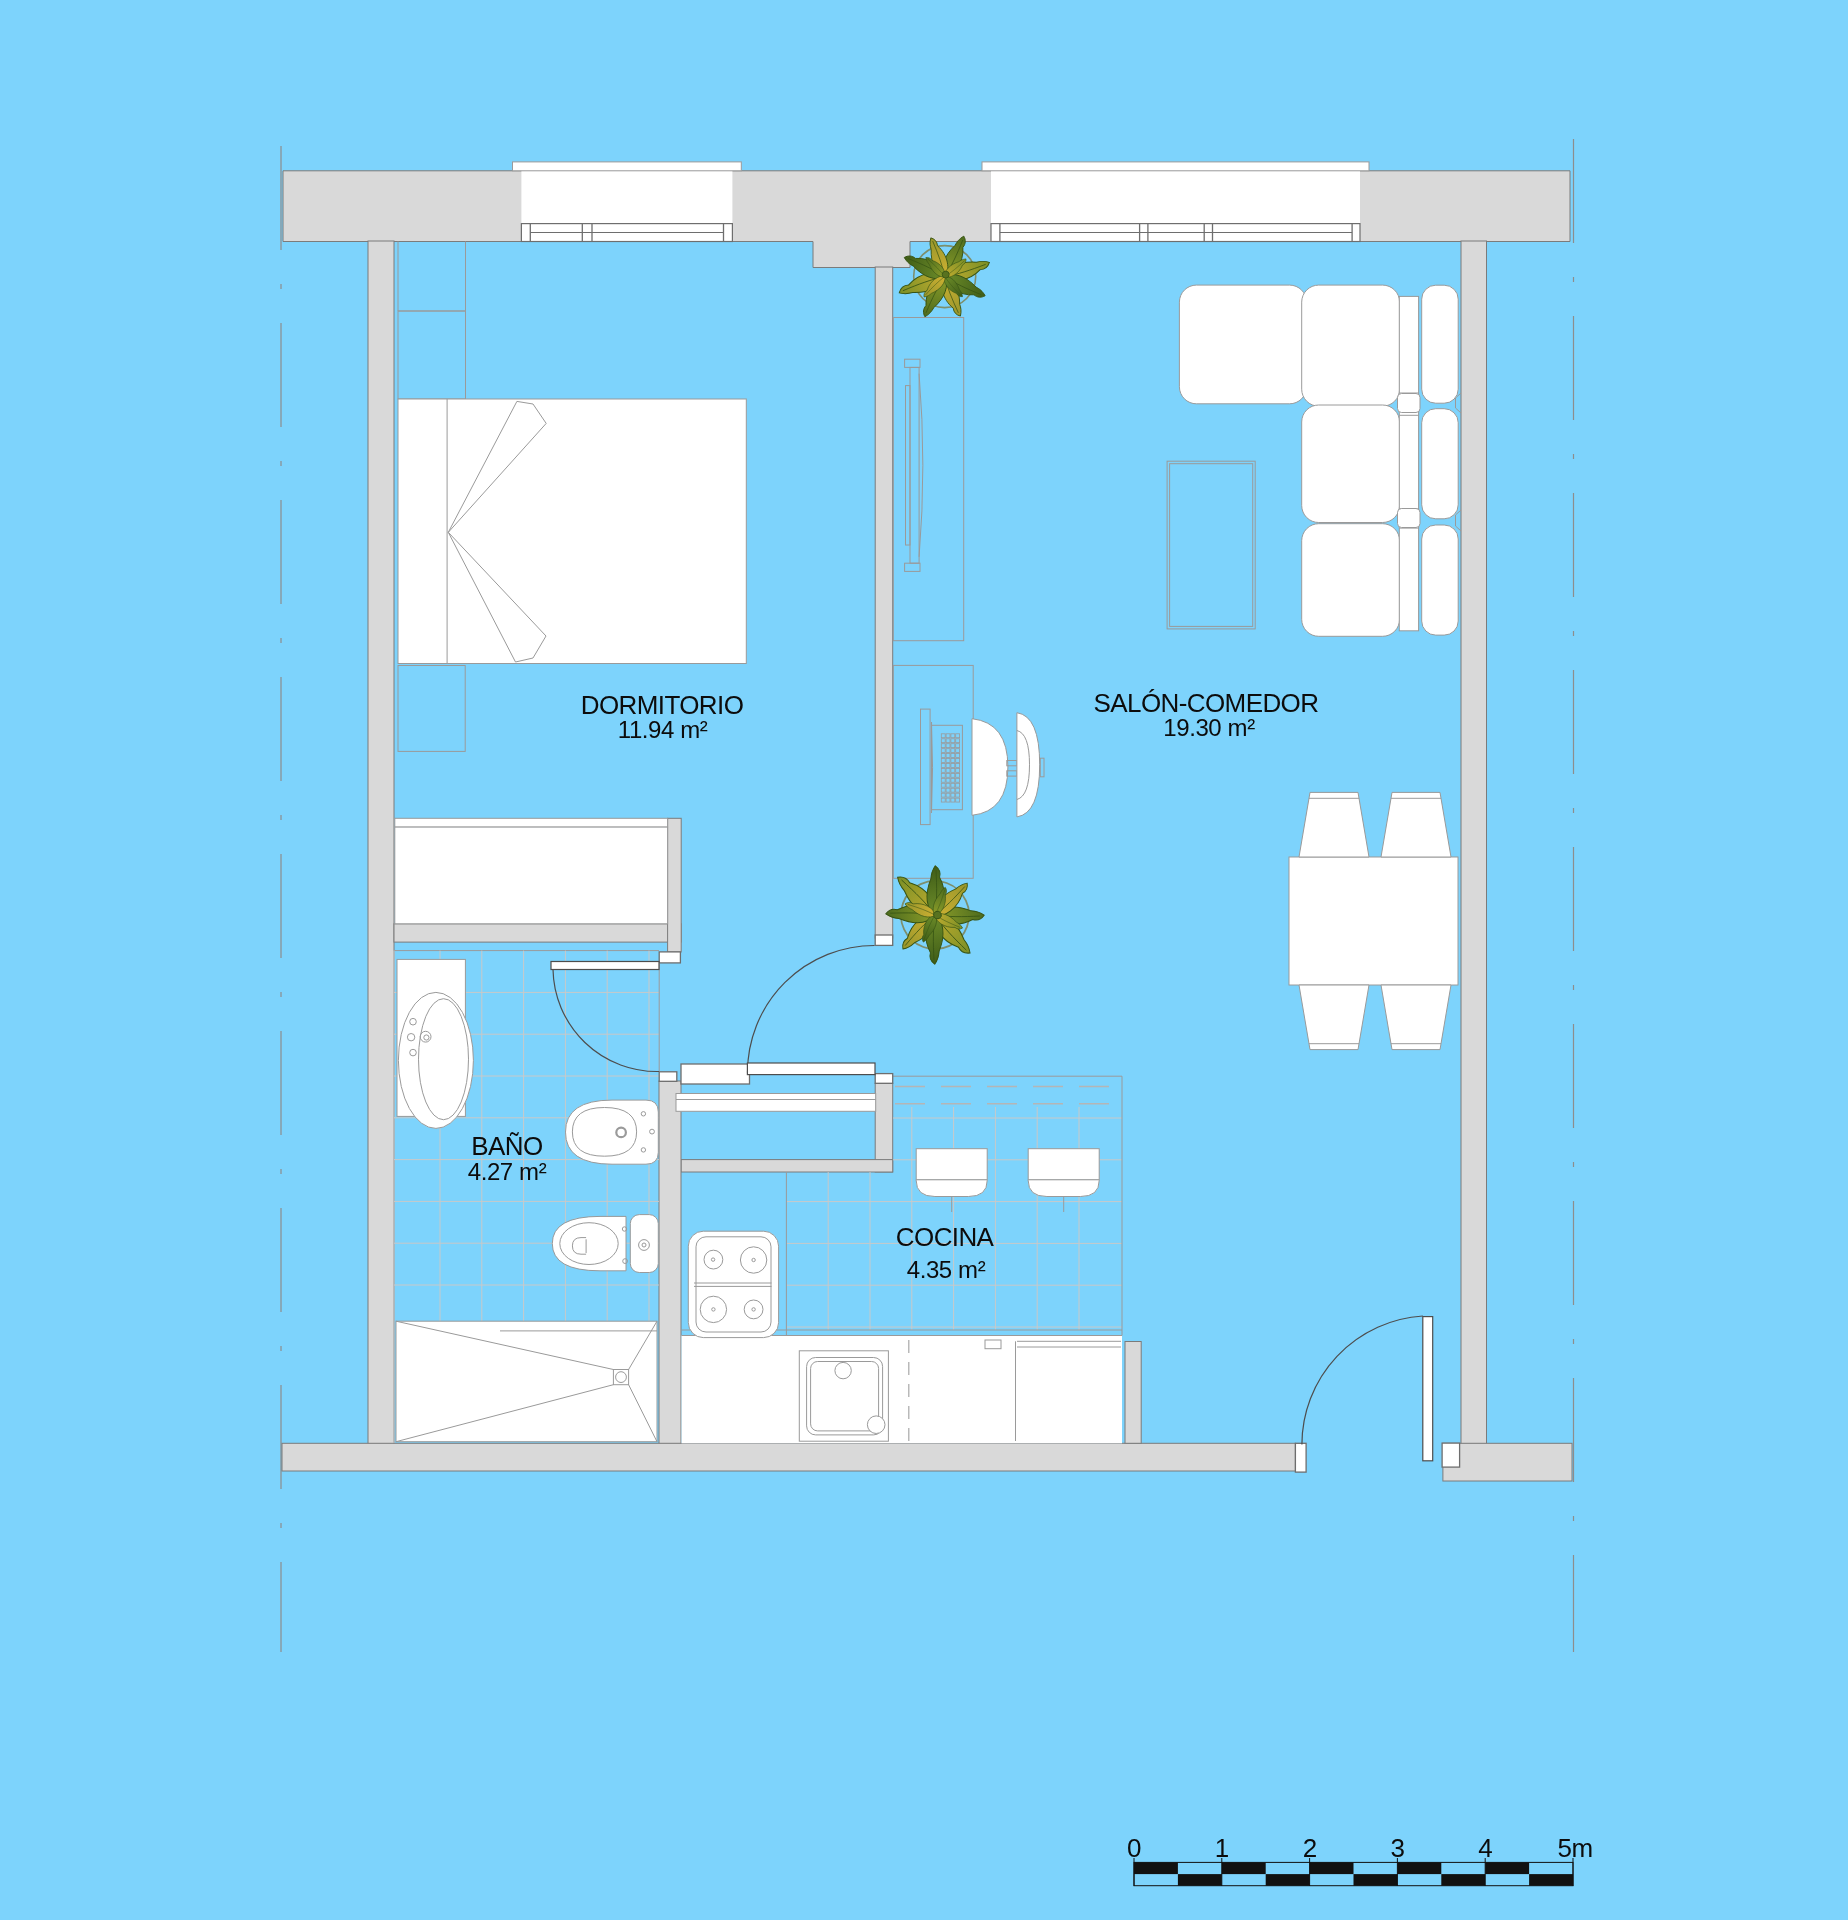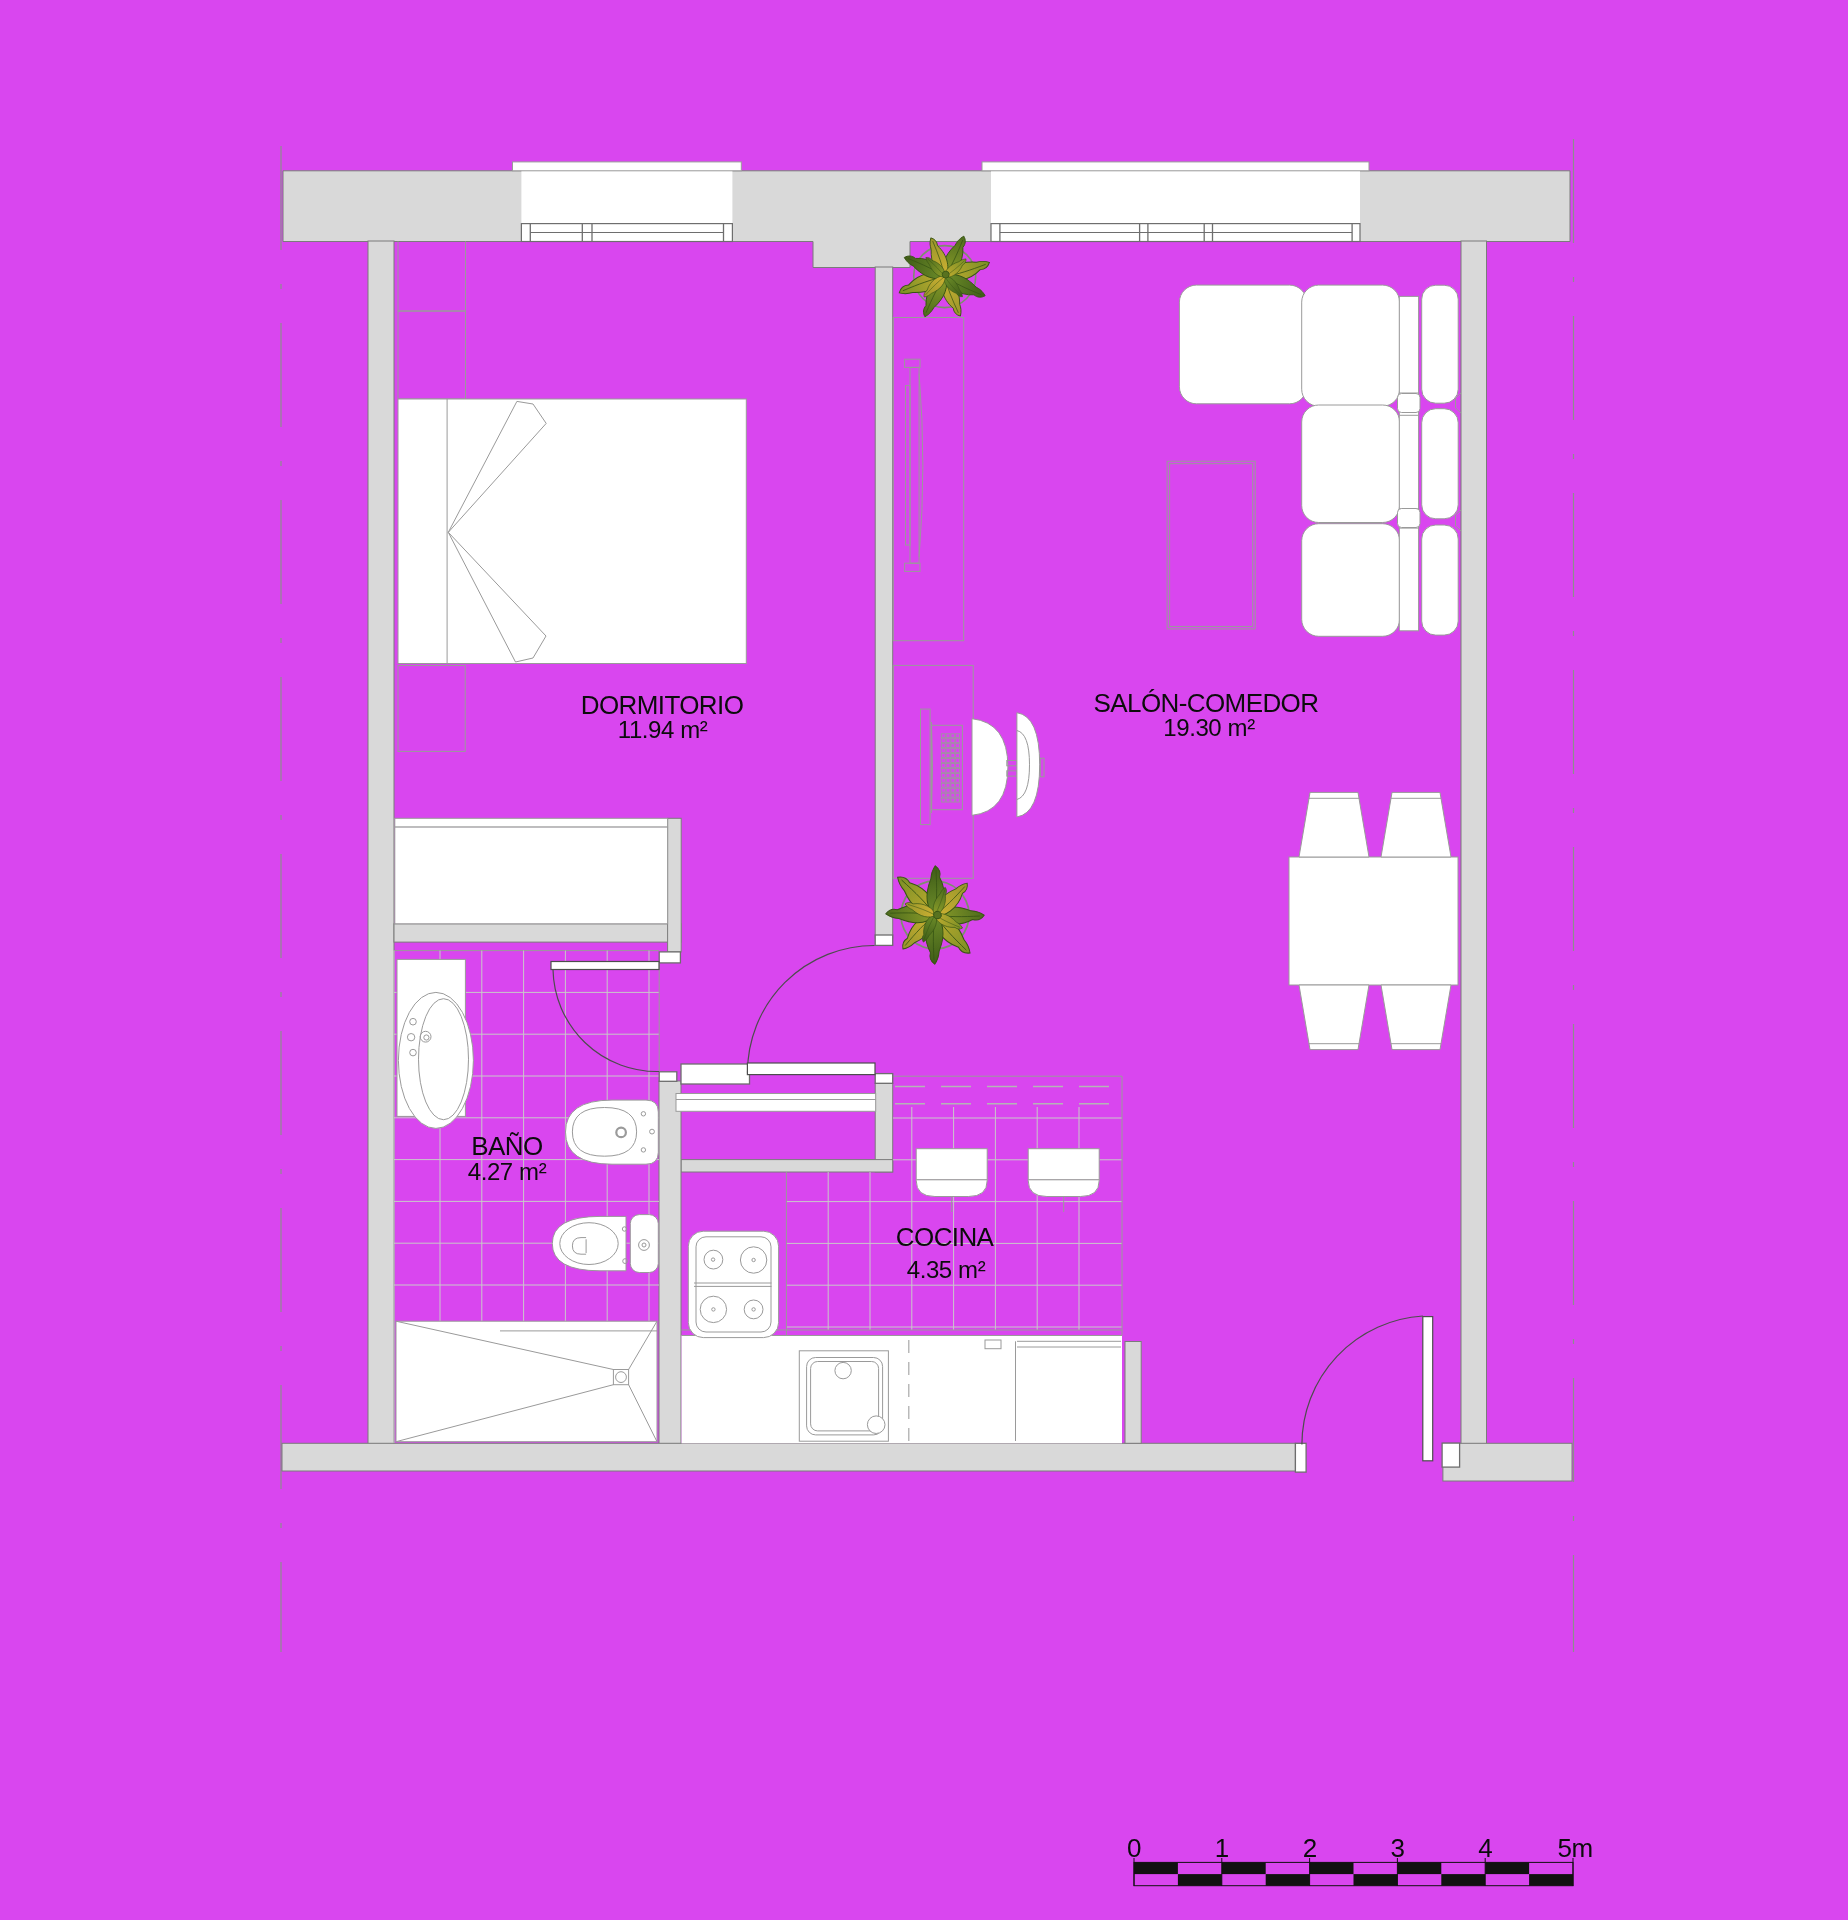--- a/index.html
+++ b/index.html
@@ -1,16 +1,16 @@
 <!DOCTYPE html>
 <html><head>
 <meta charset="utf-8">
 <style>
 html,body{margin:0;padding:0;background:#ffffff;}
-#plan{position:relative;width:1848px;height:1920px;background:#d946ef;font-family:"Liberation Sans",sans-serif;overflow:hidden;}
+#plan{position:relative;width:1848px;height:1920px;background:#7dd3fc;font-family:"Liberation Sans",sans-serif;overflow:hidden;}
 text{font-family:"Liberation Sans",sans-serif;fill:#0c0c0c;}
 .lbl{font-size:26px;letter-spacing:-0.6px;}
 .lbl2{font-size:24px;letter-spacing:-0.4px;}
 .wall{fill:#d9d9d9;stroke:#7b7b7b;stroke-width:1;}
 .thin{fill:none;stroke:#9a9a9a;stroke-width:1;}
 .thinf{fill:#ffffff;stroke:#9a9a9a;stroke-width:1;}
 .tile{stroke:#c9c9c9;stroke-width:1;}
 .dark{fill:none;stroke:#6e6e6e;stroke-width:1.3;}
 .darkf{fill:#ffffff;stroke:#6e6e6e;stroke-width:1.3;}
 .door{fill:none;stroke:#4d4d4d;stroke-width:1.2;}

